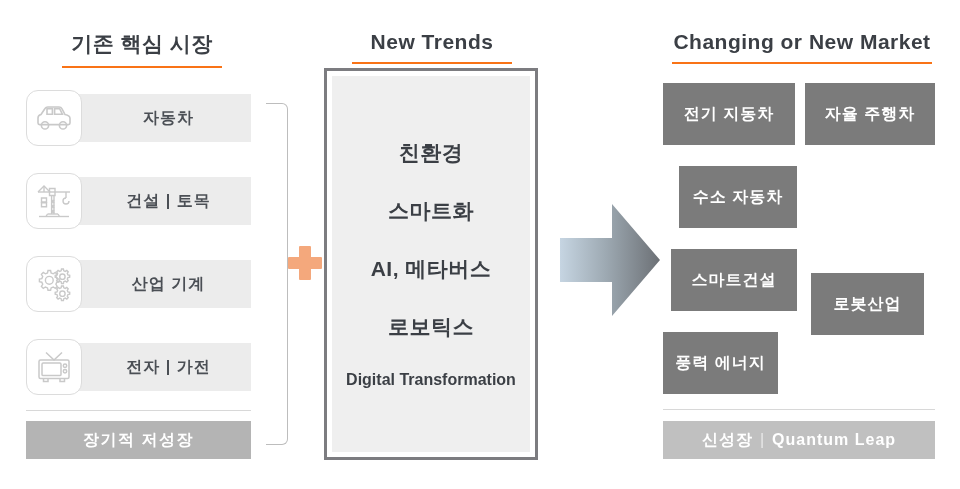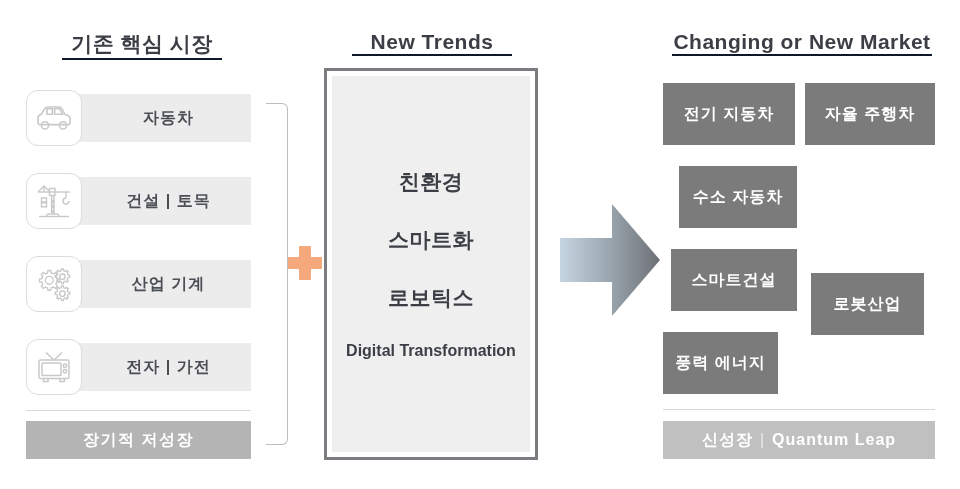--- a/index.html
+++ b/index.html
@@ -13,22 +13,22 @@
 
   
   .col-title {
     position: absolute;
     font-size: 21px;
     font-weight: bold;
     color: #3b3f45;
     letter-spacing: .5px;
     text-align: center;
     white-space: nowrap;
-    border-bottom: 2px solid #0f172a;
-    padding-bottom: 0;
+    border-bottom: 2px solid #f97316;
+    padding-bottom: 8px;
   }
   #title-left  { left: 62px;  top: 30px; width: 160px; }
   #title-mid   { left: 352px; top: 30px; width: 160px; }
   #title-right { left: 672px; top: 30px; width: 260px; }
 
   
   .left-row {
     position: absolute;
     left: 26px;
     width: 179px;
@@ -237,20 +237,21 @@
   <div id="bracket"></div>
   <div id="plus-sign">
     <div class="bar-h"></div>
       <div class="bar-v"></div>
   </div>
 
   <div id="center-panel">
     <div id="center-inner">
       <div class="trend-item">친환경</div>
       <div class="trend-item">스마트화</div>
+      <div class="trend-item">AI, 메타버스</div>
       <div class="trend-item">로보틱스</div>
       <div class="trend-item small">Digital Transformation</div>
     </div>
   </div>
 
   <div id="arrow">
     <svg width="100" height="120" viewBox="0 0 100 120">
       <defs>
         <linearGradient id="arrowGrad" x1="0" y1="0" x2="1" y2="0">
           <stop offset="0%" stop-color="#C6D5E2"></stop>

